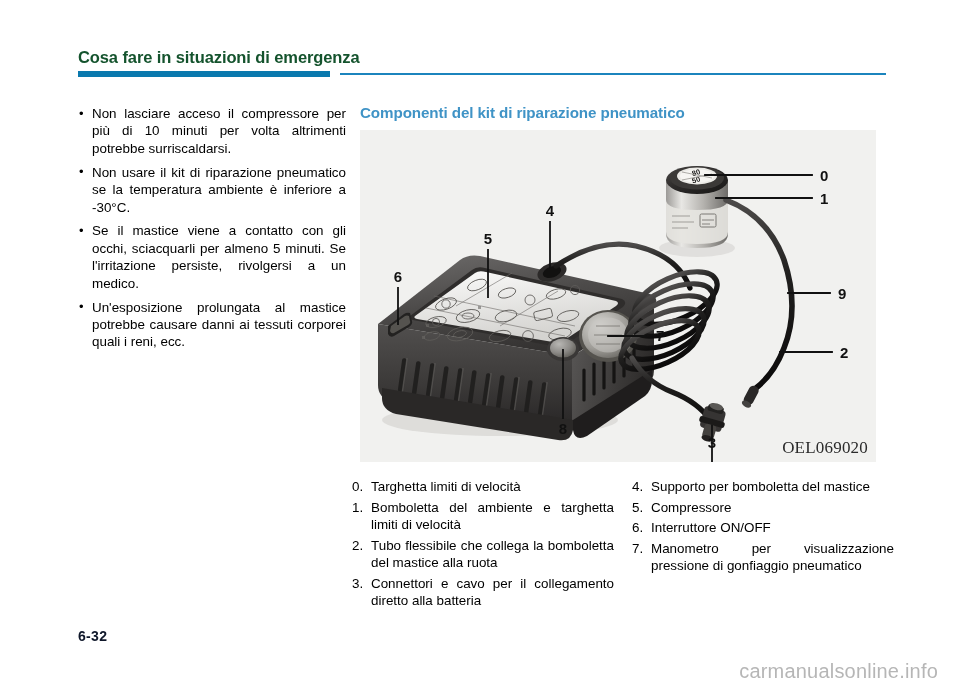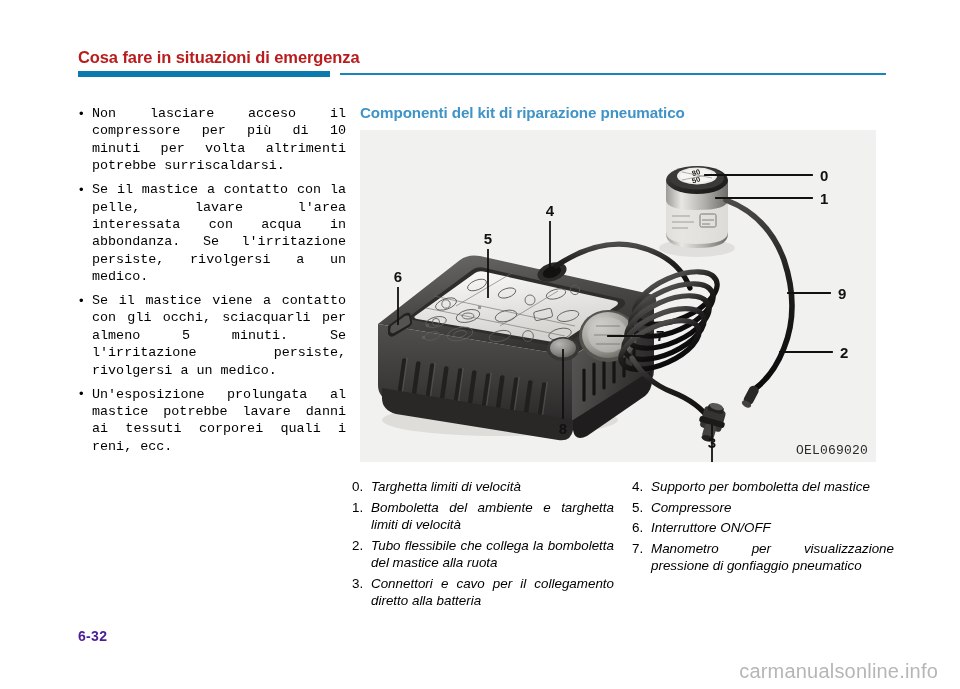--- a/index.html
+++ b/index.html
@@ -24,21 +24,21 @@
     top: 48px;
     width: 808px;
     height: 34px;
   }
   .page-header-title {
     position: absolute;
     left: 0;
     top: 0;
     font-size: 16.5px;
     font-weight: bold;
-    color: #b91c1c;
+    color: #14532d;
     letter-spacing: -0.1px;
     white-space: nowrap;
   }
   .header-rule-thick {
     position: absolute;
     left: 0;
     top: 23px;
     width: 252px;
     height: 6px;
     background: #0a79ae;
@@ -71,21 +71,20 @@
   }
   .bullet-item:before {
     content: "\2022";
     position: absolute;
     left: 1px;
     top: -0.5px;
     font-size: 13px;
   }
   .bullet-item > span {
     display: block;
-    font-family: Liberation Mono, monospace;
   }
 
   
   .right-col {
     position: absolute;
     left: 360px;
     top: 104px;
     width: 432px;
   }
   .section-heading {
@@ -101,24 +100,24 @@
     position: relative;
     width: 516px;
     height: 332px;
     background: #f1f1ef;
     overflow: hidden;
   }
   .figure-code {
     position: absolute;
     right: 8px;
     bottom: 4px;
-    font-size: 13px;
+    font-size: 17px;
     color: #2b2b2b;
     letter-spacing: 0.2px;
-    font-family: Liberation Mono, monospace;
+    font-family: Liberation Serif, serif;
   }
   .figure svg {
     position: absolute;
     left: 0;
     top: 0;
     width: 516px;
     height: 332px;
     display: block;
   }
   .callout-num {
@@ -148,31 +147,30 @@
   }
   .legend-num {
     flex: 0 0 auto;
     width: 19px;
     text-align: left;
   }
   .legend-text {
     flex: 1 1 auto;
     text-align: justify;
     text-justify: inter-word;
-    font-style: italic;
   }
 
   
   .page-number {
     position: absolute;
     left: 78px;
     top: 628px;
     font-size: 14px;
     font-weight: bold;
-    color: #4c1d95;
+    color: #0f172a;
     letter-spacing: 0.3px;
   }
   .watermark {
     position: absolute;
     right: 22px;
     bottom: 6px;
     font-size: 20px;
     color: #b6b6b6;
     letter-spacing: 0.2px;
     text-align: center;
@@ -185,27 +183,27 @@
   <div class="page-header-title">Cosa fare in situazioni di emergenza</div>
   <div class="header-rule-thick"></div>
   <div class="header-rule-thin"></div>
 </div>
 
 <div class="left-col">
   <div class="bullet-item">
       <span>Non lasciare acceso il compressore per più di 10 minuti per volta altrimenti potrebbe surriscaldarsi.</span>
     </div>
   <div class="bullet-item">
-      <span>Se il mastice a contatto con la pelle, lavare l'area interessata con acqua in abbondanza. Se l'irritazione persiste, rivolgersi a un medico.</span>
+      <span>Non usare il kit di riparazione pneumatico se la temperatura ambiente è inferiore a -30°C.</span>
     </div>
   <div class="bullet-item">
       <span>Se il mastice viene a contatto con gli occhi, sciacquarli per almeno 5 minuti. Se l'irritazione persiste, rivolgersi a un medico.</span>
     </div>
   <div class="bullet-item">
-      <span>Un'esposizione prolungata al mastice potrebbe lavare danni ai tessuti corporei quali i reni, ecc.</span>
+      <span>Un'esposizione prolungata al mastice potrebbe causare danni ai tessuti corporei quali i reni, ecc.</span>
     </div>
 </div>
 
 <div class="right-col">
   <div class="section-heading">Componenti del kit di riparazione pneumatico</div>
 
   <div class="figure">
     <svg viewBox="0 0 516 332" xmlns="http://www.w3.org/2000/svg">
       <defs>
         <linearGradient id="gBodyTop" x1="0" y1="0" x2="0.4" y2="1">

